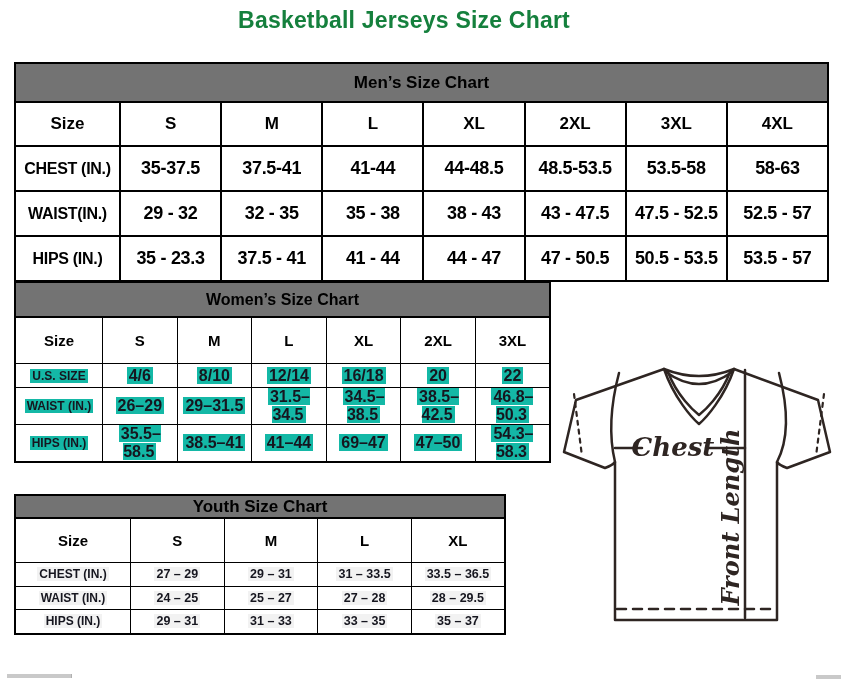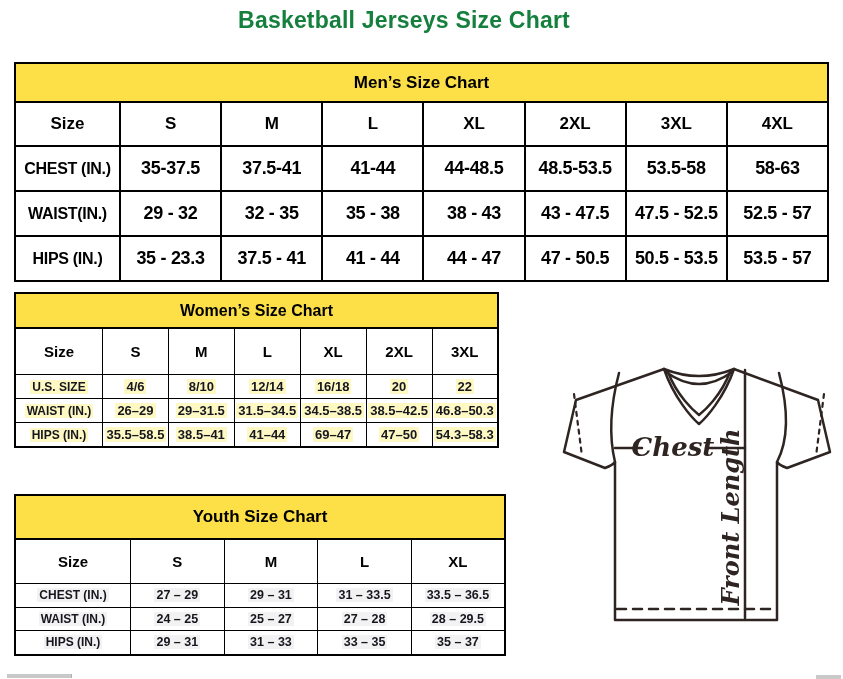--- a/index.html
+++ b/index.html
@@ -7,51 +7,51 @@
     width:843px; height:679px; position:relative; overflow:hidden;
     background:#ffffff; font-family:"Liberation Sans", sans-serif; color:#000;
   }
   .page-title {
     position:absolute; top:7px; left:0; width:808px; text-align:center;
     font-size:23px; font-weight:bold; letter-spacing:0.2px; color:#15803d;
   }
   .size-table { position:absolute; }
   .tbl-title {
     display:flex; align-items:center; justify-content:center;
-    background:#fde047; border:2px solid #000; box-sizing:border-box;
+    background:#737373; border:2px solid #000; box-sizing:border-box;
     font-weight:bold;
   }
   .size-table table {
     border-collapse:collapse; table-layout:fixed; width:100%;
     margin-top:-2px; border:2px solid #000;
   }
   .size-table th, .size-table td {
     border:2px solid #000; text-align:center; font-weight:bold;
     padding:0; overflow:hidden;
   }
   
   .mens { left:14px; top:62px; width:815px; }
   .mens .tbl-title { height:41px; font-size:17px; }
   .mens thead th { height:42px; font-size:17px; }
   .mens tbody th, .mens tbody td { height:43px; font-size:18px; letter-spacing:-0.3px; }
   .mens tbody th { font-size:16px; }
   .mens th:first-child { width:103px; }
   
-  .womens { left:14px; top:292px; width:485px; }
+  .womens { left:14px; top:281px; width:537px; }
   .womens .tbl-title { height:37px; font-size:16px; }
   .womens table { margin-top:-2px; }
   .womens th, .womens td { border-width:1.5px; color:#16161f; }
   .womens thead th { height:45px; font-size:15px; color:#000; }
-  .womens tbody th, .womens tbody td { height:23px; font-size:13px; }
+  .womens tbody th, .womens tbody td { height:23px; font-size:16px; }
   .womens tbody th { font-size:12px; }
   .womens th:first-child { width:86px; }
-  .womens tbody .v { background:#fef9c3; padding:0 2px; }
+  .womens tbody .v { background:#14b8a6; padding:0 2px; }
   
   .youth { left:14px; top:494px; width:492px; }
-  .youth .tbl-title { height:46px; font-size:17px; }
+  .youth .tbl-title { height:25px; font-size:17px; }
   .youth th, .youth td { border-width:1.5px; color:#16161f; }
   .youth thead th { height:43px; font-size:15px; color:#000; }
   .youth tbody th, .youth tbody td { height:22.5px; font-size:12.5px; }
   .youth tbody th { font-size:12px; }
   .youth th:first-child { width:114px; }
   .youth tbody .v { background:#f2f2f2; padding:0 2px; }
   
   .jersey { position:absolute; left:556px; top:356px; width:287px; height:276px; }
   .jersey text {
     font-family:"DejaVu Serif", serif; font-style:italic; font-weight:bold;

